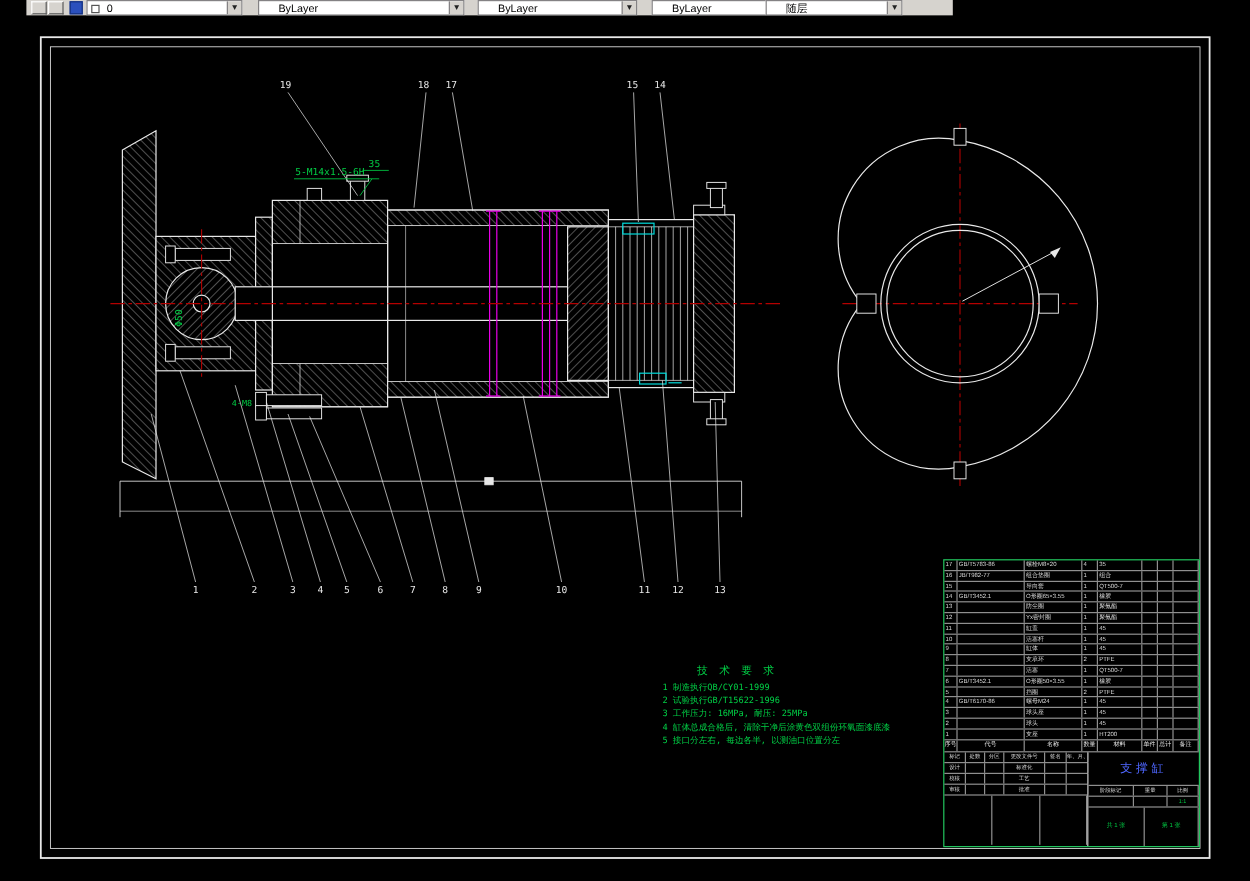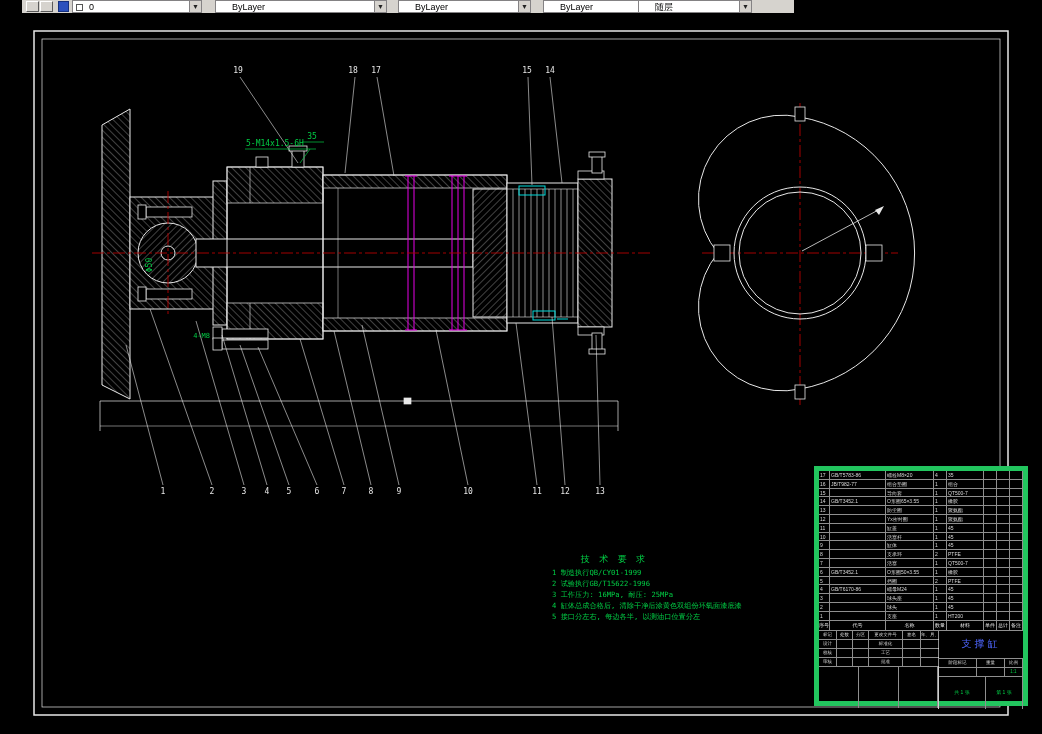--- a/index.html
+++ b/index.html
@@ -18,22 +18,22 @@
   .combo .arrow { position:absolute; right:0; top:0; width:12px; height:11px; background:#d6d3ce;
            border-left:1px solid #848284; font-size:7px; text-align:center; line-height:11px; color:#222;}
   .combo .chip { position:absolute; left:3px; top:3px; width:7px; height:7px; background:#fff; border:1px solid #555;}
 
   
   .canvas { position:absolute; top:13px; left:0; width:1042px; height:721px; background:#000; }
   svg { position:absolute; left:0; top:0; }
   svg text { font-family:"DejaVu Sans Mono", monospace; }
 
   
-  .bom { position:absolute; left:814px; top:466px; width:214px; height:240px;
-         border:5px solid #22c55e; background:#000; }
+  .bom { position:absolute; left:786px; top:466px; width:214px; height:240px;
+         border:1px solid #22c55e; background:#000; }
   .brow, .bhdr { display:grid; grid-template-columns:11px 56px 48px 13px 37px 13px 13px 1fr;
          height:8.8px; border-bottom:1px solid #8f8f8f; }
   .brow span, .bhdr span { border-right:1px solid #8f8f8f; font-size:5px; line-height:8px;
          color:#d8d8d8; overflow:hidden; white-space:nowrap; padding-left:1px; }
   .bhdr { height:10px; }
   .bhdr span { line-height:9px; color:#e8e8e8; text-align:center; padding-left:0; }
   .tblock { display:flex; height:78px; }
   .tb-left { width:120px; border-right:1px solid #cfcfcf; }
   .tb-right { width:94px; display:flex; flex-direction:column; }
   .tl-row { display:grid; grid-template-columns:18px 16px 16px 34px 18px 18px; height:9px;

